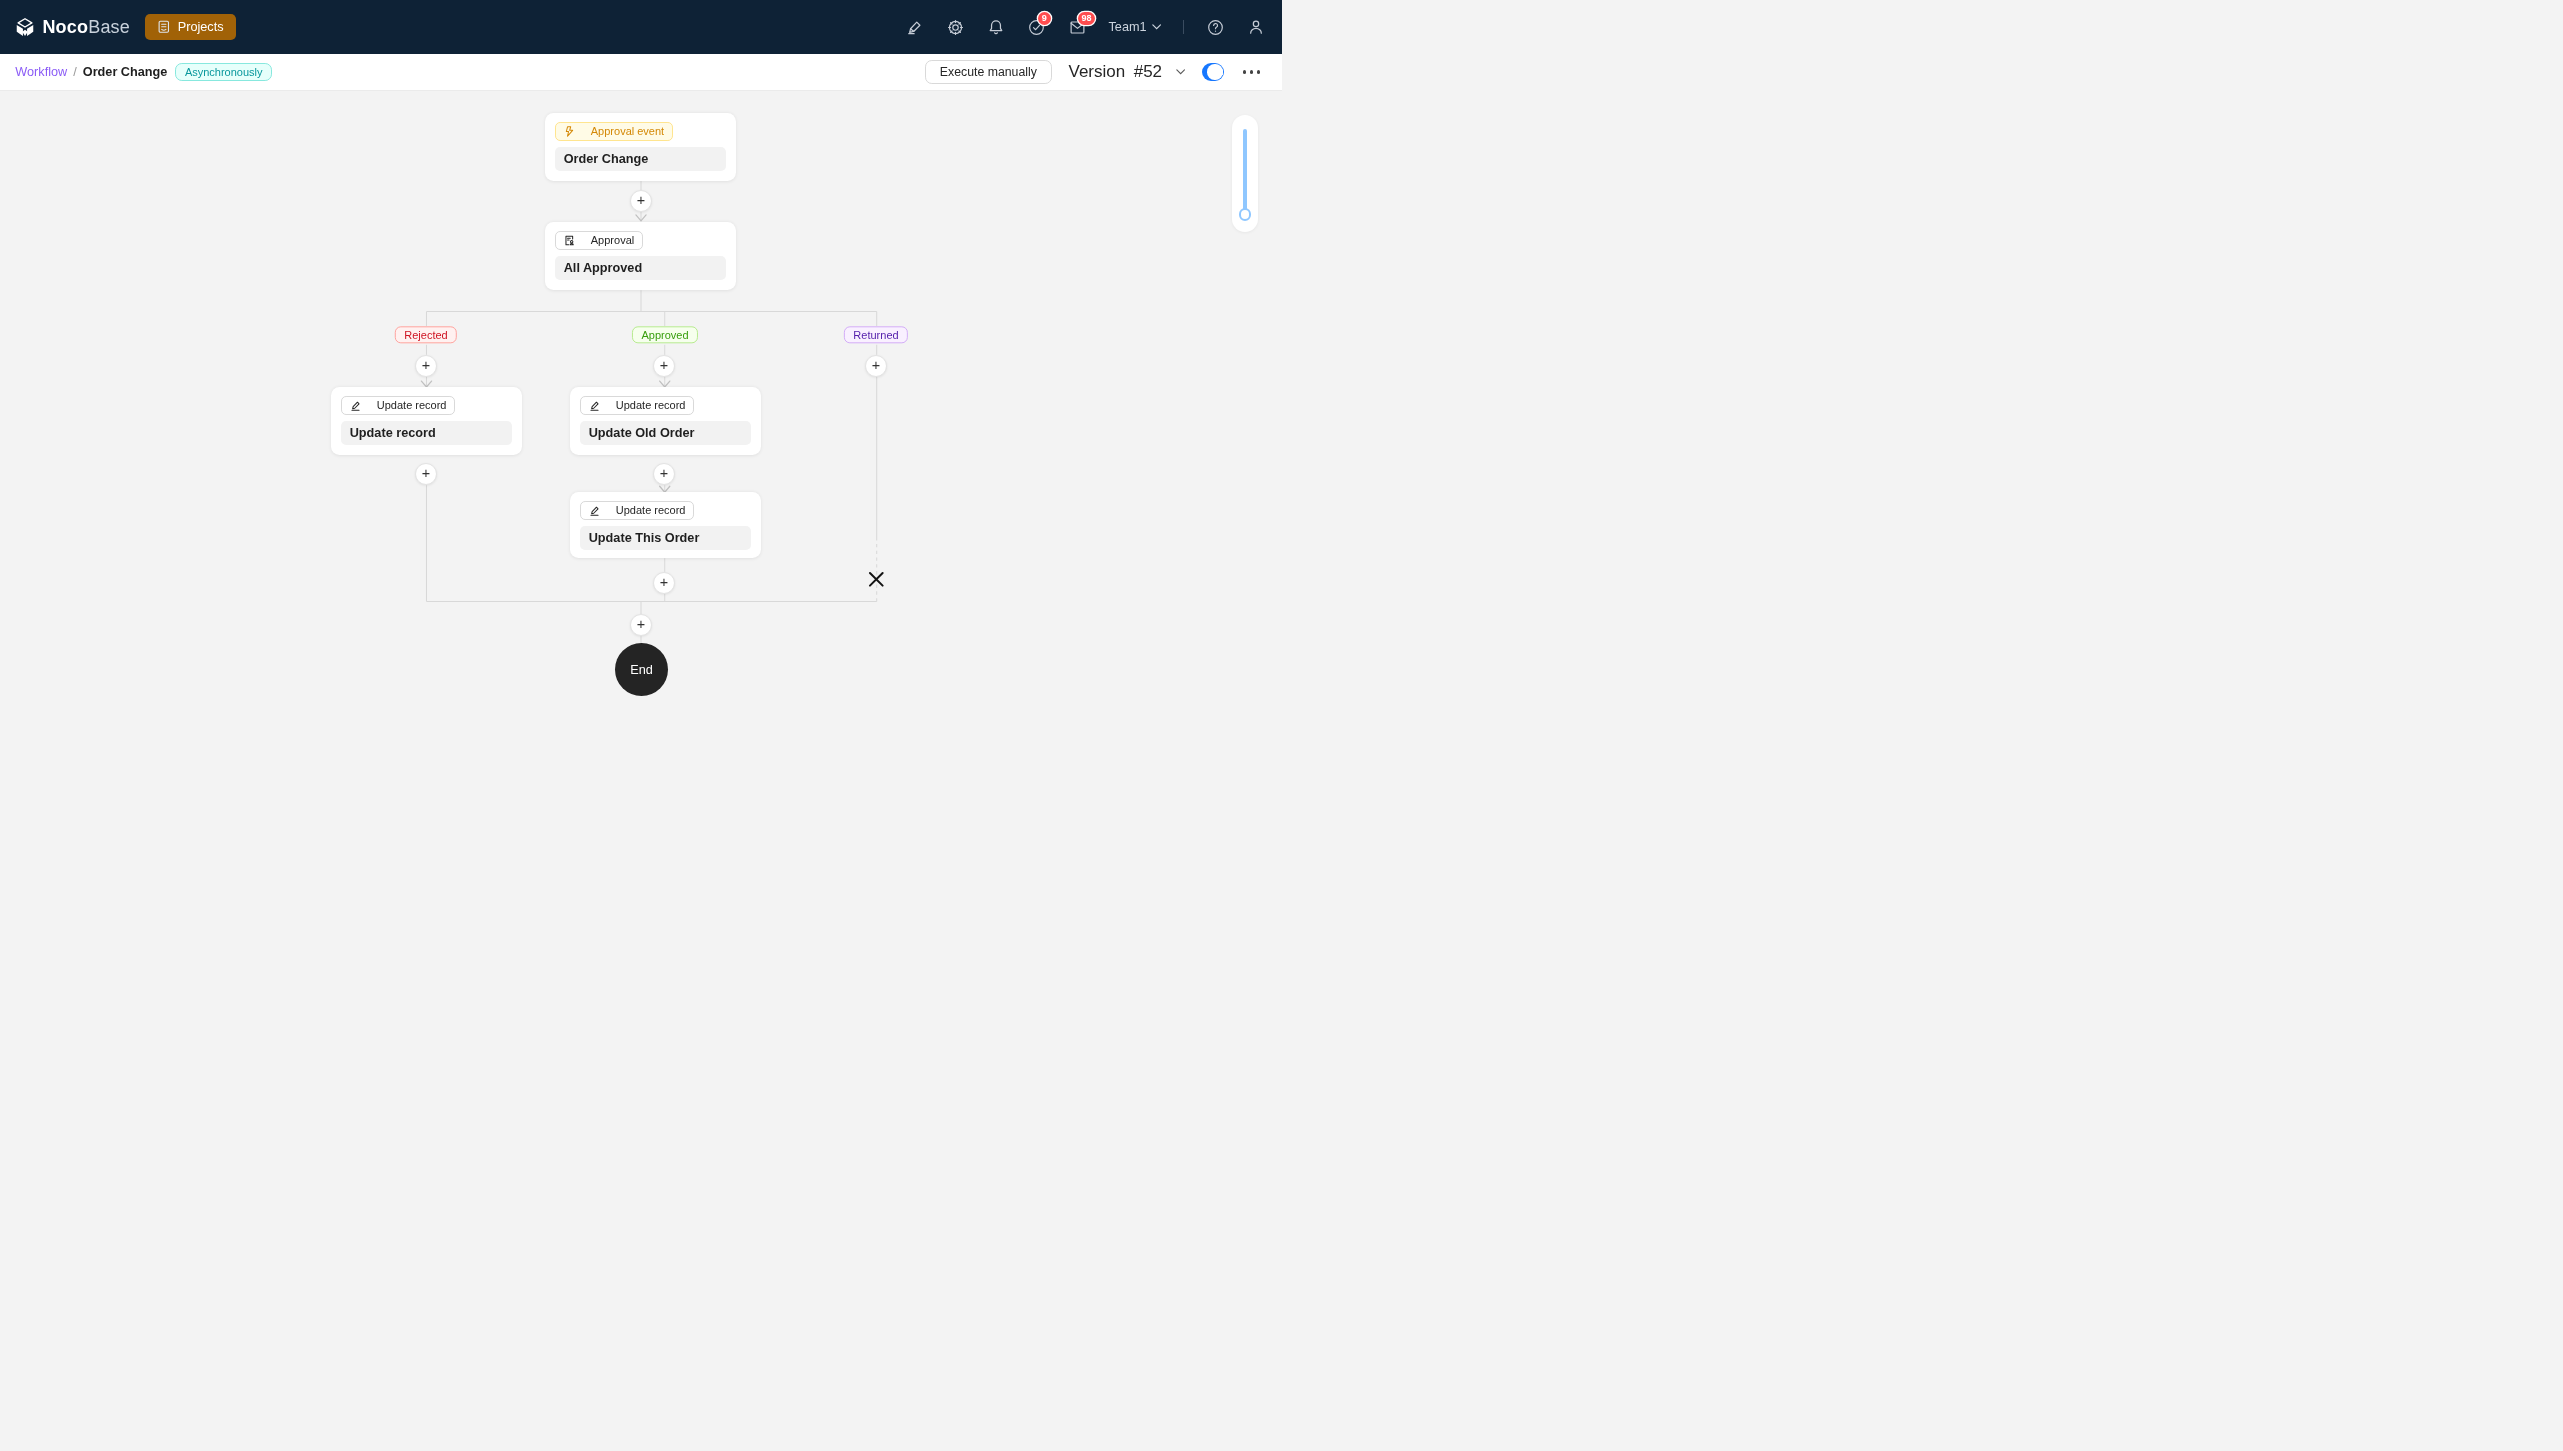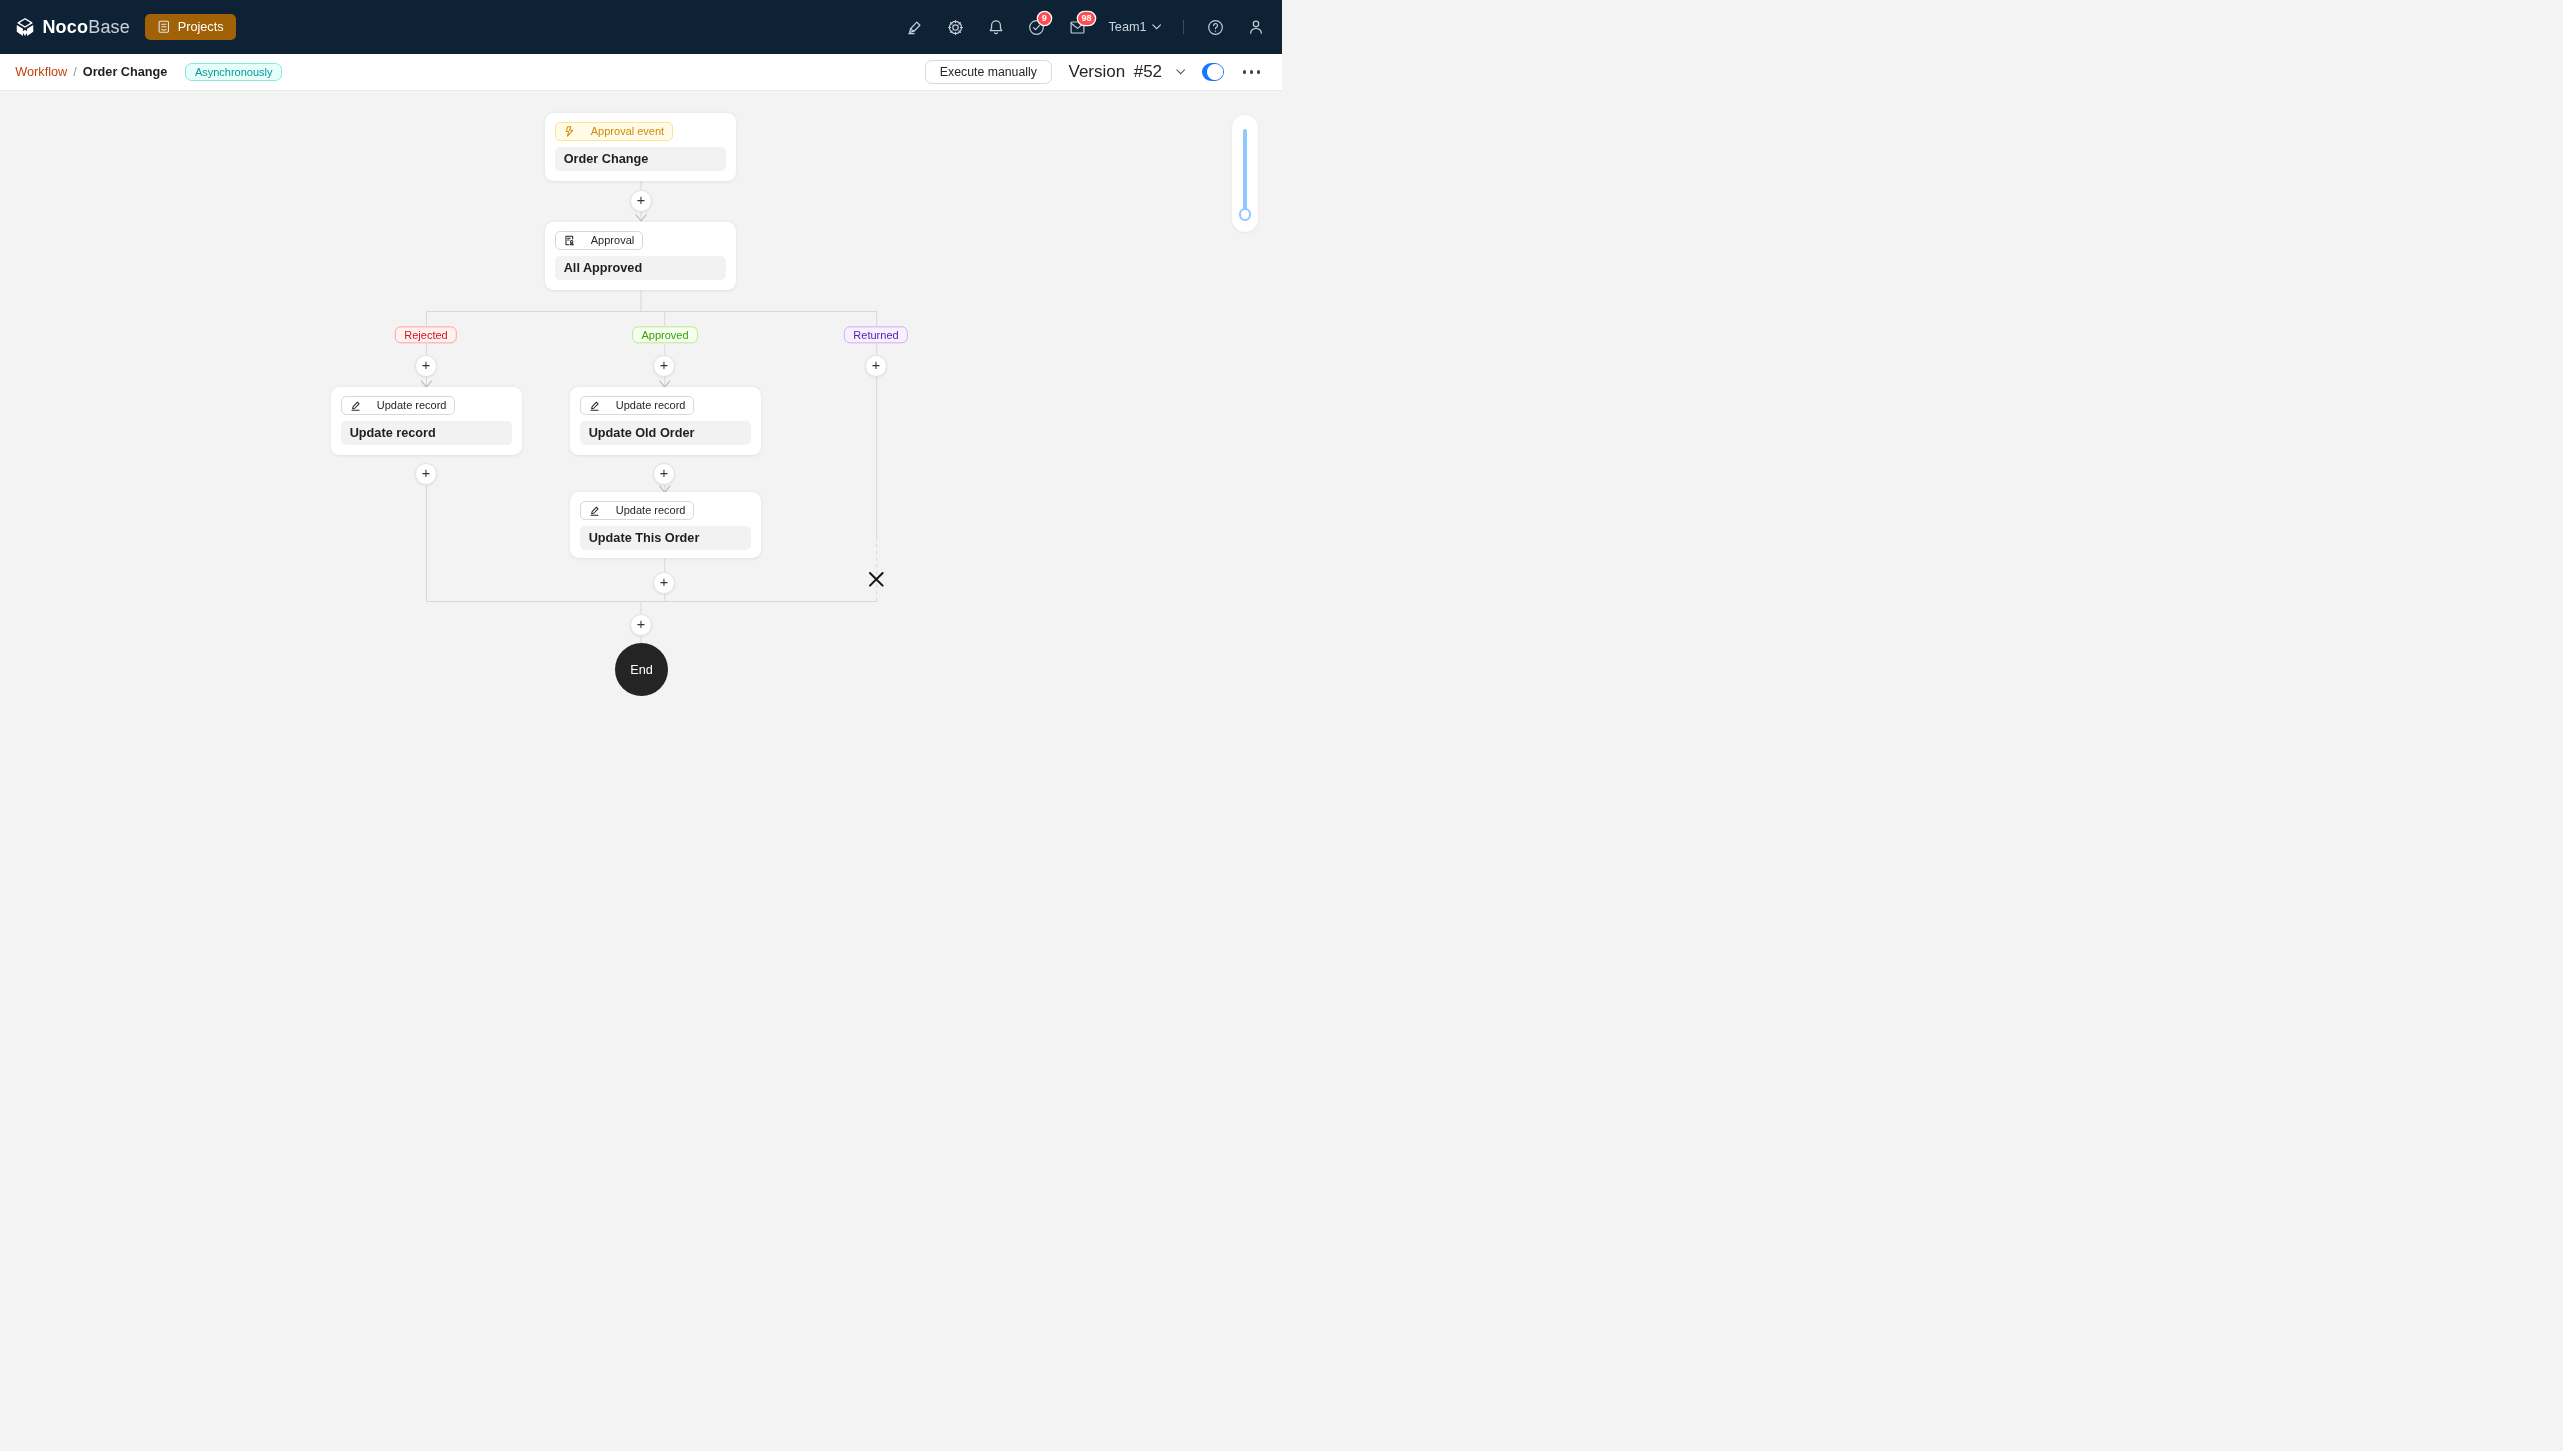--- a/index.html
+++ b/index.html
@@ -17,24 +17,24 @@
   .h-right { display:flex; align-items:center; gap:22px; }
   .h-icon { position:relative; display:flex; align-items:center; justify-content:center; width:18.6px; height:18.6px; cursor:pointer; }
   .h-icon svg { stroke:#c5ccd6; fill:none; stroke-width:1.4; stroke-linecap:round; stroke-linejoin:round; }
   .badge { position:absolute; top:-6px; left:10.2px; background:#ff4d4f; color:#fff; font-size:9px; line-height:12px; min-width:13.6px; height:13.6px; padding:0 3.4px; border-radius:6.8px; text-align:center; box-shadow:0 0 0 1.3px #fff; font-weight:600; }
   .team { display:flex; align-items:center; gap:5.1px; color:#ccd4de; font-size:12.7px; cursor:pointer; }
   .h-divider { width:0.8px; height:13.6px; background:#3a4c60; }
 
   
   .toolbar { height:37px; background:#fff; border-bottom:0.8px solid #ebebeb; display:flex; align-items:center; justify-content:space-between; padding:0 20.3px 0 15.3px; }
   .t-left { display:flex; align-items:center; gap:6px; }
-  .bc-section { color:#c2410c; font-size:12.7px; cursor:pointer; }
+  .bc-section { color:#8b5cf6; font-size:12.7px; cursor:pointer; }
   .bc-sep { color:#9a9a9a; font-size:12.7px; }
   .bc-title { color:#1f1f1f; font-size:12.7px; font-weight:700; }
-  .mode-badge { margin-left:12px; font-size:11px; color:#08979c; background:#e6fffb; border:0.8px solid #87e8de; border-radius:6.8px; padding:1.7px 8.5px; }
+  .mode-badge { margin-left:2px; font-size:11px; color:#08979c; background:#e6fffb; border:0.8px solid #87e8de; border-radius:6.8px; padding:1.7px 8.5px; }
   .t-right { display:flex; align-items:center; gap:17px; }
   .btn-exec { background:#fff; border:0.8px solid #d9d9d9; border-radius:6.8px; padding:4.2px 13.6px; font-size:12.3px; color:#262626; cursor:pointer; font-family:inherit; }
   .version-wrap { display:flex; align-items:center; gap:8.5px; font-size:17px; }
   .version-select { display:flex; align-items:center; gap:14px; cursor:pointer; }
   .switch { width:22px; height:18.6px; border-radius:9.3px; background:#1677ff; position:relative; cursor:pointer; }
   .switch-label { position:absolute; left:7.6px; top:3px; color:#fff; font-size:10.2px; }
   .switch-knob { position:absolute; right:1.7px; top:1.7px; width:15.3px; height:15.3px; border-radius:50%; background:#fff; }
   .more { display:flex; gap:3.4px; align-items:center; cursor:pointer; padding:5.1px 1.7px; }
   .more i { width:3.4px; height:3.4px; border-radius:50%; background:#444; }
 

